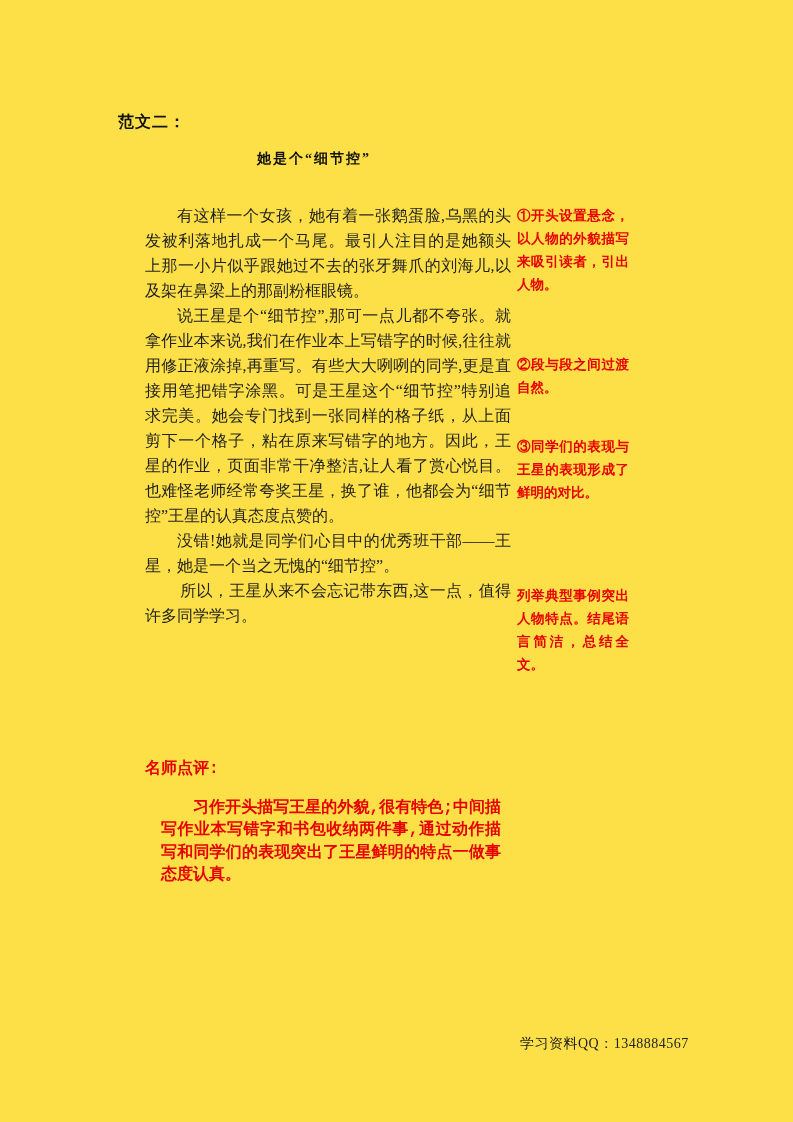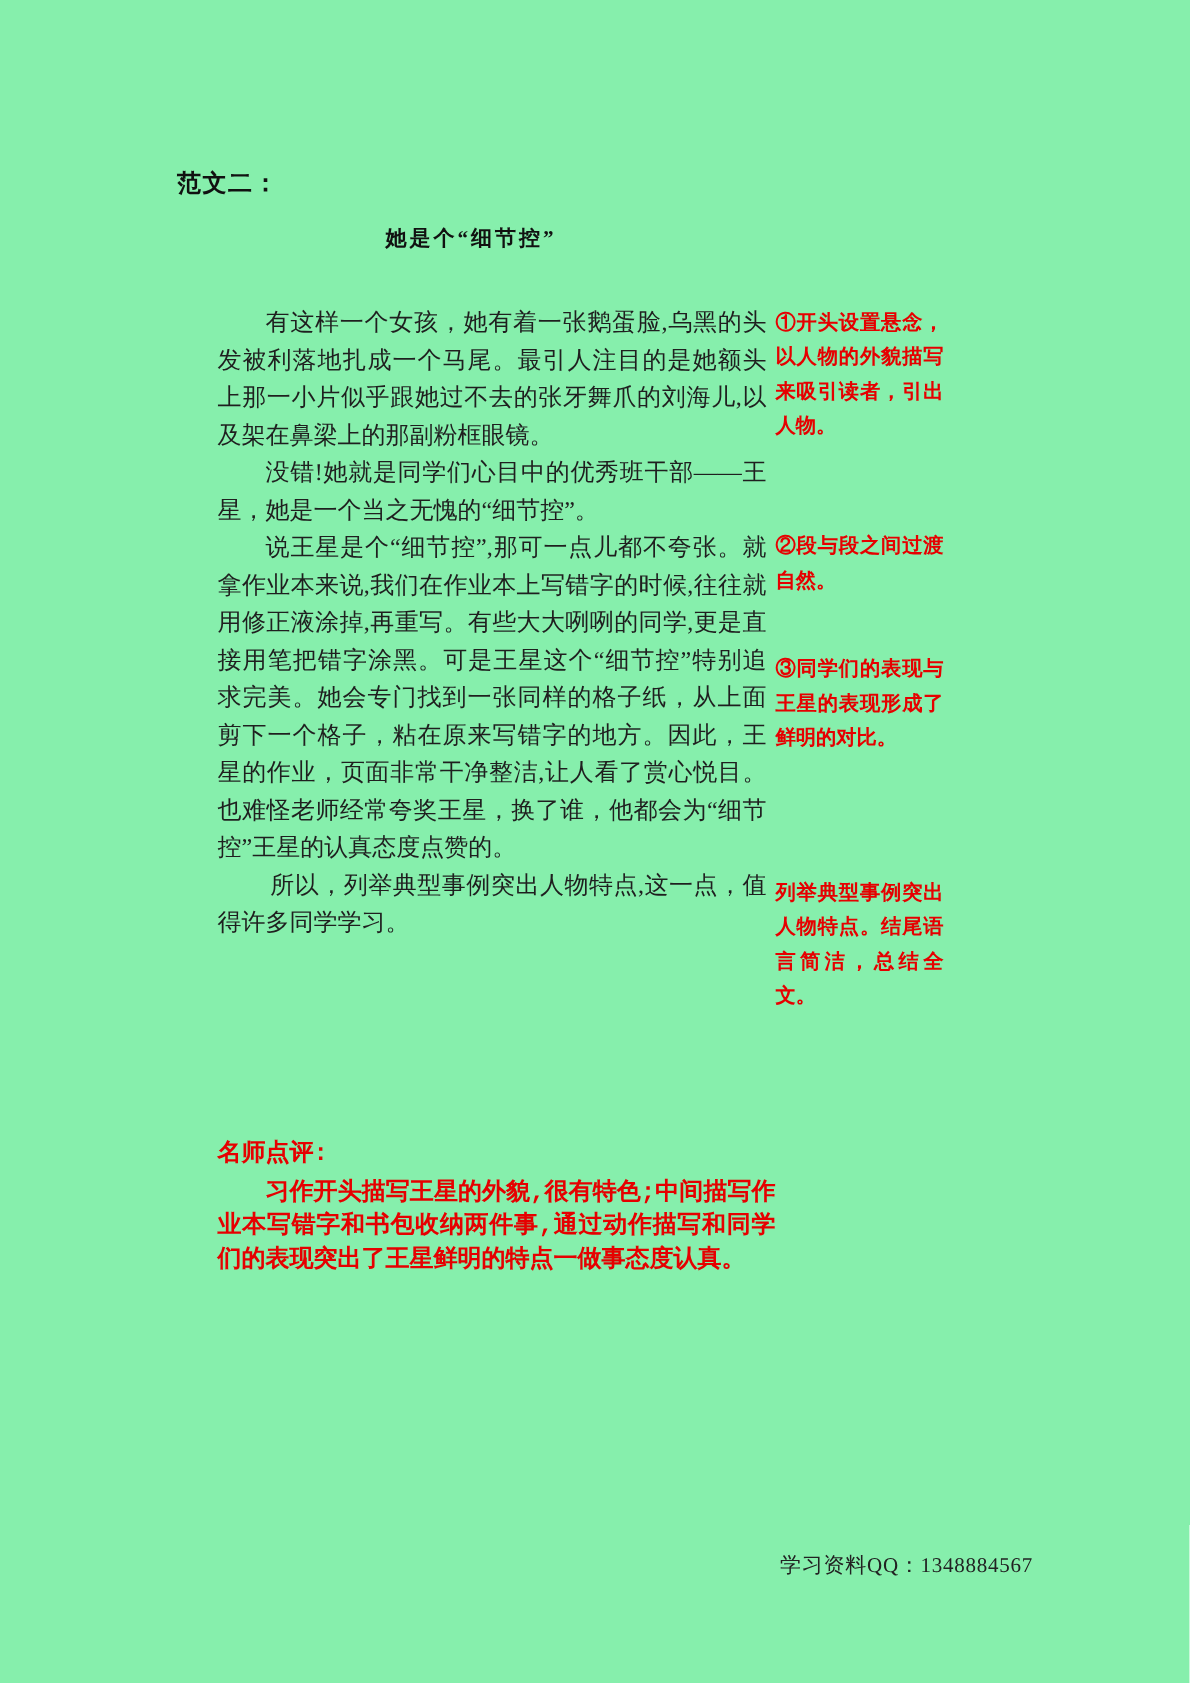--- a/index.html
+++ b/index.html
@@ -3,21 +3,21 @@
 <meta charset="utf-8">
 <style>
   :root{
     --red:#e60000;
     --ink:#1f1f1f;
   }
   html,body{margin:0;padding:0;background:#ffffff;}
   .page{
     position:relative;
     width:793px;height:1122px;
-    background:#86efac;
+    background:#fde047;
     font-family:"Liberation Serif","DejaVu Serif",serif;
     overflow:hidden;
   }
   .section-label{
     position:absolute;left:118px;top:112px;
     font-family:"Liberation Sans","DejaVu Sans",sans-serif;
     font-weight:bold;font-size:16px;color:#111;
     letter-spacing:1px;
   }
   .essay-title{
@@ -45,42 +45,42 @@
   .note-1{top:205px;}
   .note-2{top:354px;}
   .note-3{top:436px;}
   .note-4{top:585px;}
   .comment{
     position:absolute;left:145px;top:758px;width:372px;
     font-family:Liberation Mono, monospace;
     color:var(--red);font-size:16px;line-height:22.5px;
   }
   .comment-heading{font-weight:bold;margin:0 0 3px 0;}
-  .comment-body{margin:0;font-weight:bold;text-indent:2em;text-align:justify;}
+  .comment-body{margin:16px;font-weight:bold;text-indent:2em;text-align:justify;}
   .footer{
     position:absolute;left:520px;top:1035px;
     font-size:14px;color:#222;
     font-family:"Liberation Serif","DejaVu Serif",serif;
     letter-spacing:0.5px;
   }
 </style>
 </head>
 <body>
 
 <div class="page">
 
   <div class="section-label">范文二：</div>
 
   <h1 class="essay-title">她是个“细节控”</h1>
 
   <div class="essay">
     <p class="ind-2">有这样一个女孩，她有着一张鹅蛋脸,乌黑的头发被利落地扎成一个马尾。最引人注目的是她额头上那一小片似乎跟她过不去的张牙舞爪的刘海儿,以及架在鼻梁上的那副粉框眼镜。</p>
+    <p class="ind-2">说王星是个“细节控”,那可一点儿都不夸张。就拿作业本来说,我们在作业本上写错字的时候,往往就用修正液涂掉,再重写。有些大大咧咧的同学,更是直接用笔把错字涂黑。可是王星这个“细节控”特别追求完美。她会专门找到一张同样的格子纸，从上面剪下一个格子，粘在原来写错字的地方。因此，王星的作业，页面非常干净整洁,让人看了赏心悦目。也难怪老师经常夸奖王星，换了谁，他都会为“细节控”王星的认真态度点赞的。</p>
     <p class="ind-2">没错!她就是同学们心目中的优秀班干部——王星，她是一个当之无愧的“细节控”。</p>
-    <p class="ind-2">说王星是个“细节控”,那可一点儿都不夸张。就拿作业本来说,我们在作业本上写错字的时候,往往就用修正液涂掉,再重写。有些大大咧咧的同学,更是直接用笔把错字涂黑。可是王星这个“细节控”特别追求完美。她会专门找到一张同样的格子纸，从上面剪下一个格子，粘在原来写错字的地方。因此，王星的作业，页面非常干净整洁,让人看了赏心悦目。也难怪老师经常夸奖王星，换了谁，他都会为“细节控”王星的认真态度点赞的。</p>
-    <p class="ind-22">所以，列举典型事例突出人物特点,这一点，值得许多同学学习。</p>
+    <p class="ind-22">所以，王星从来不会忘记带东西,这一点，值得许多同学学习。</p>
   </div>
 
   <aside>
     <div class="note note-1">①开头设置悬念，以人物的外貌描写来吸引读者，引出人物。</div>
     <div class="note note-2">②段与段之间过渡自然。</div>
     <div class="note note-3">③同学们的表现与王星的表现形成了鲜明的对比。</div>
     <div class="note note-4">列举典型事例突出人物特点。结尾语言简洁，总结全文。</div>
   </aside>
 
   <div class="comment">

